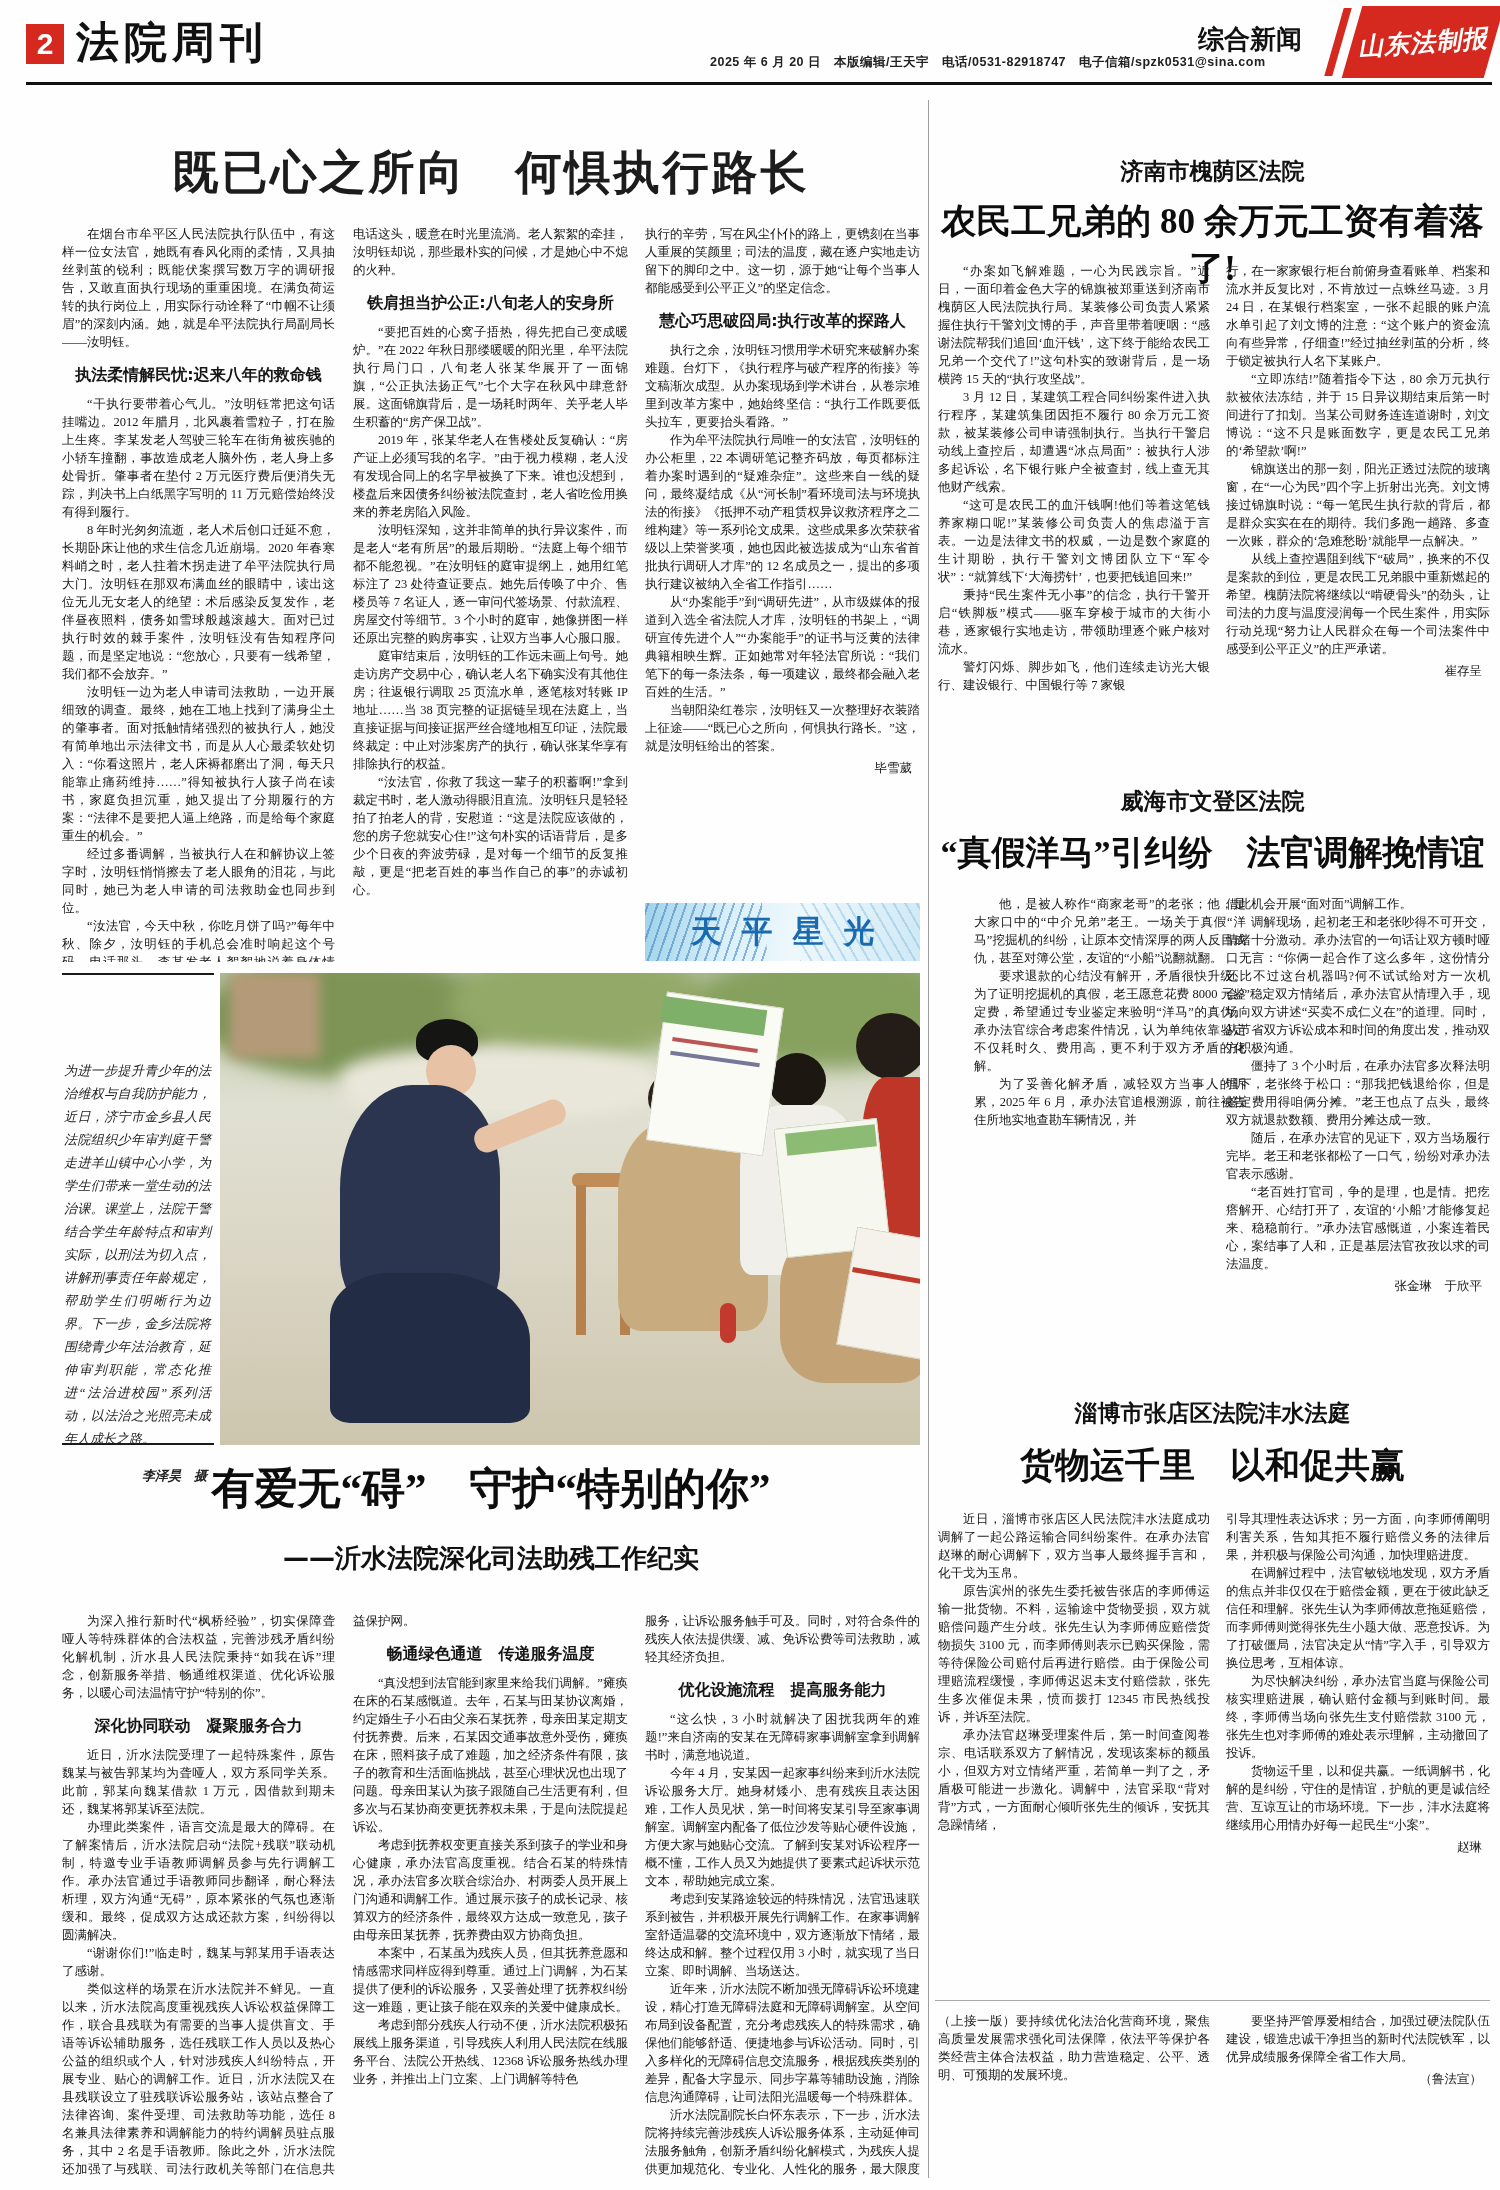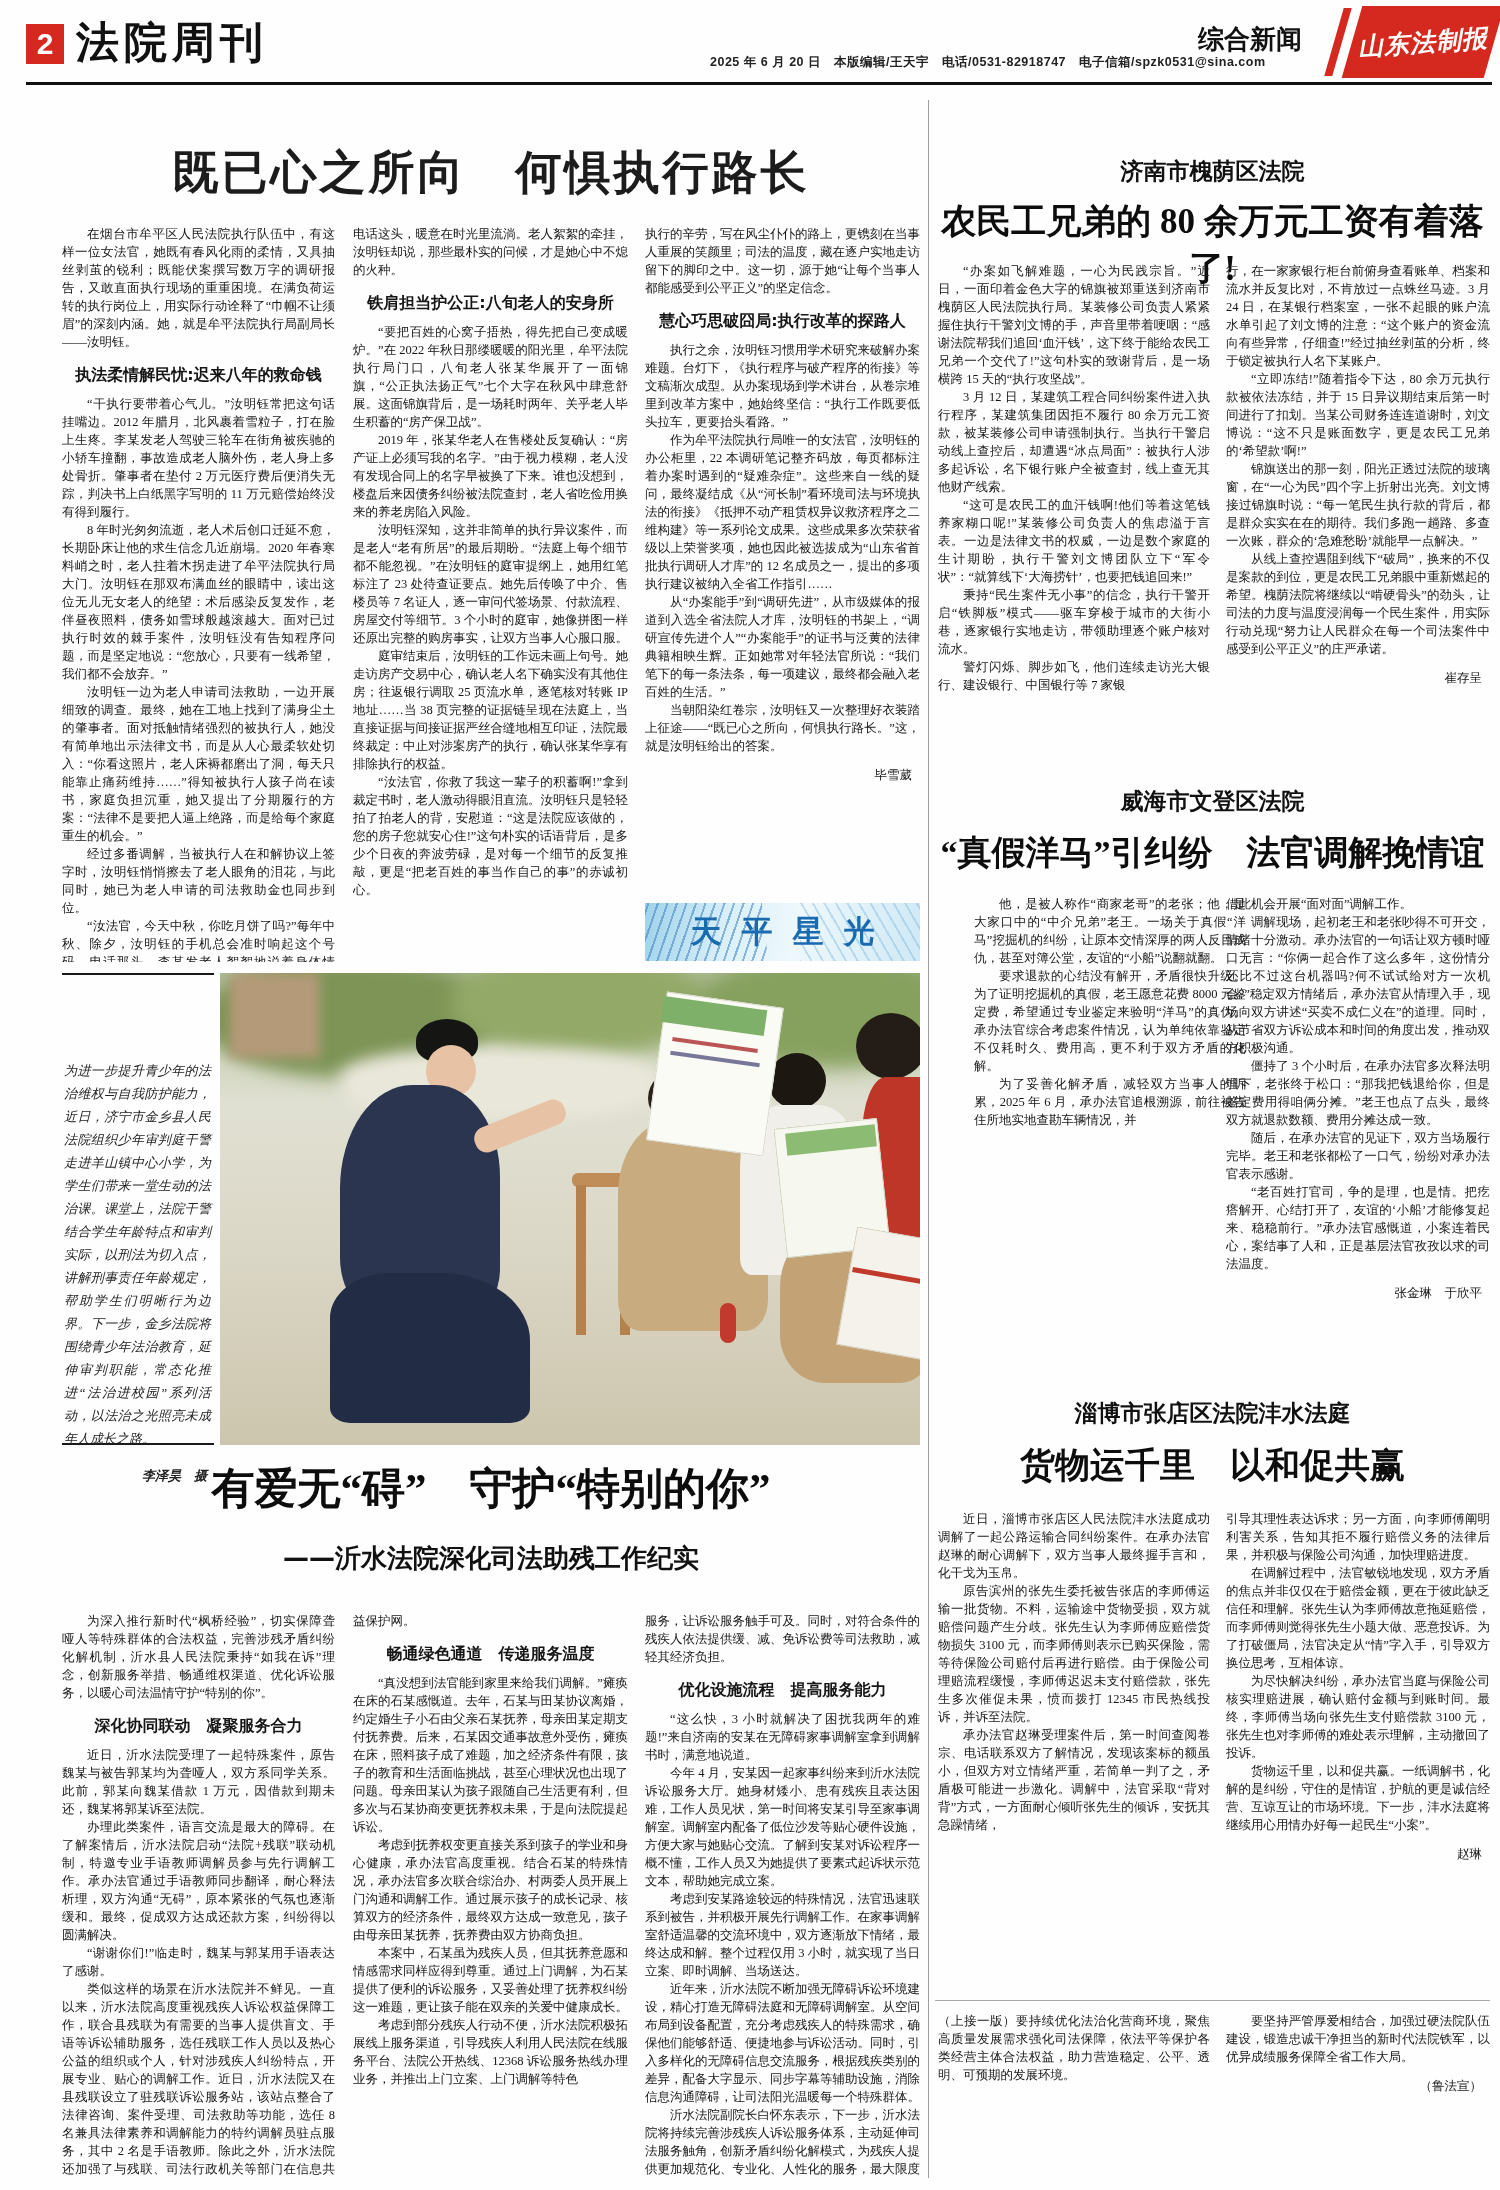--- a/index.html
+++ b/index.html
@@ -20,21 +20,21 @@
   .masthead-inner{transform:skewX(16deg) rotate(-4deg);color:#fff;font-family:"Liberation Serif",serif;
            font-style:italic;font-weight:bold;font-size:25px;letter-spacing:1px;white-space:nowrap;}
   .mast-stripe{position:absolute;left:1334px;top:8px;width:8px;height:68px;background:#d5281e;transform:skewX(-16deg);}
   .hdr-rule{position:absolute;left:26px;top:82px;width:1466px;height:3px;background:#111;}
   
   .col{position:absolute;overflow:hidden;text-align:justify;font-size:12.5px;line-height:18px;color:#161616;}
   .para{margin:0;text-indent:2em;}
   .para.noind{text-indent:0;}
   .colsub{font-family:"DejaVu Sans","Liberation Sans",sans-serif;font-weight:bold;font-size:16px;
           text-align:center;margin:13px 0 9px;line-height:22px;}
-  .byl{text-align:right;padding-right:8px;margin-top:11px;}
+  .byl{text-align:right;padding-right:8px;margin-top:4px;}
   .kicker{position:absolute;text-align:center;font-family:"DejaVu Sans","Liberation Sans",sans-serif;
           font-weight:900;font-size:23px;color:#111;}
   .art-hl{position:absolute;text-align:center;font-family:"Liberation Serif","DejaVu Serif",serif;
           font-weight:700;color:#0d0d0d;}
   .lead-hl{position:absolute;left:62px;width:858px;top:142px;text-align:center;
           font-family:"DejaVu Sans","Liberation Sans",sans-serif;font-weight:900;font-size:46px;
           letter-spacing:3px;color:#1c1c1c;}
   .feat-hl{position:absolute;left:62px;width:858px;top:1460px;text-align:center;
           font-family:"Liberation Serif",serif;font-weight:900;font-size:43px;color:#0d0d0d;}
   .feat-sub{position:absolute;left:62px;width:858px;top:1541px;text-align:center;

